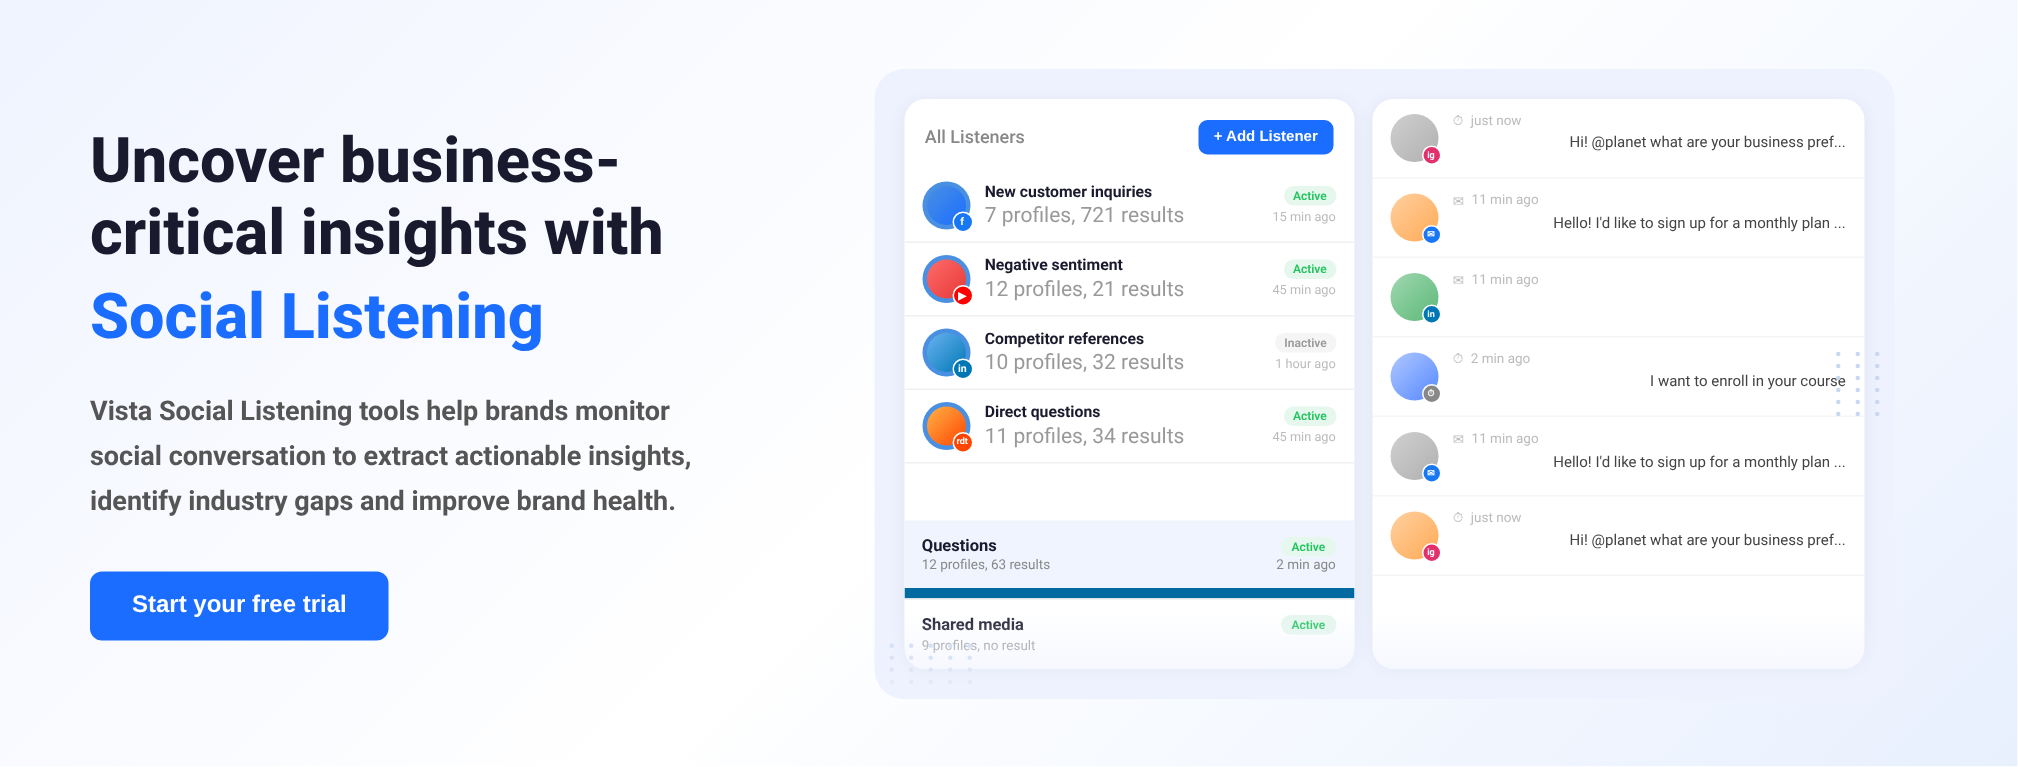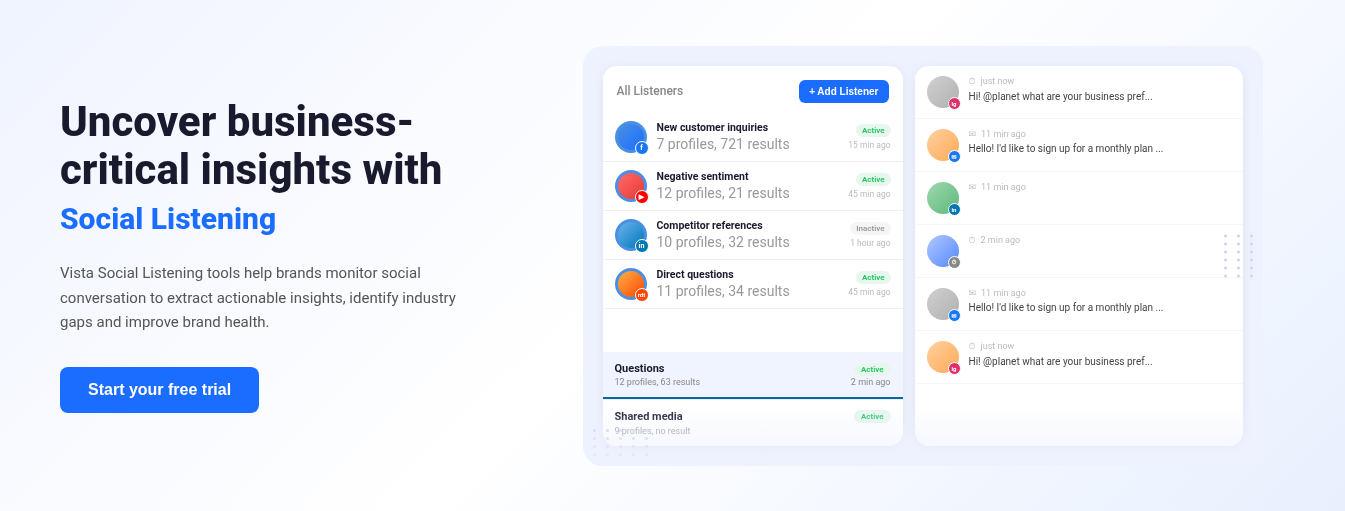--- a/index.html
+++ b/index.html
@@ -31,33 +31,34 @@
     .headline {
       font-size: 42px;
       font-weight: 800;
       color: #1a1a2e;
       line-height: 1.15;
       margin-bottom: 8px;
     }
 
     .headline-blue {
       color: #1a6dff;
-      font-size: 30px;
+      font-size: 42px;
       font-weight: 800;
       line-height: 1.15;
       display: block;
       margin-bottom: 24px;
     }
 
     .description {
-      font-size: 15px;
+      font-size: 18px;
       color: #555;
       line-height: 1.65;
       margin-bottom: 32px;
       max-width: 420px;
+      font-weight: bold;
     }
 
     .cta-button {
       background: #1a6dff;
       color: #fff;
       border: none;
       border-radius: 8px;
       padding: 14px 28px;
       font-size: 16px;
       font-weight: 600;
@@ -219,21 +220,21 @@
     .time-ago {
       font-size: 8.5px;
       color: #bbb;
       text-align: right;
     }
 
     
     .active-section {
       background: #f0f4ff;
       padding: 10px 12px;
-      border-bottom: 2px solid #0369a1;
+      border-bottom: 7px solid #0369a1;
     }
 
     .active-section-title {
       font-size: 11px;
       font-weight: 700;
       color: #1a1a2e;
       margin-bottom: 2px;
     }
 
     .active-section-meta {
@@ -346,20 +347,21 @@
 
     .msg-time {
       font-size: 9px;
       color: #bbb;
     }
 
     .msg-text {
       font-size: 10px;
       color: #444;
       line-height: 1.4;
+      text-align: right;
     }
 
     
     .dot-grid {
       position: absolute;
       display: grid;
       grid-template-columns: repeat(5, 8px);
       gap: 5px;
     }
 
@@ -597,20 +599,21 @@
           <div class="message-item">
             <div class="msg-avatar">
               <div class="msg-avatar-inner blue2"></div>
               <div class="msg-avatar-badge" style="background:#888;">⏱</div>
             </div>
             <div class="msg-content">
               <div class="msg-time-row">
                 <span class="msg-time-icon">⏱</span>
                 <span class="msg-time">2 min ago</span>
               </div>
+              <div class="msg-text">I want to enroll in your course</div>
             </div>
           </div>
 
           <div class="message-item">
             <div class="msg-avatar">
               <div class="msg-avatar-inner gray"></div>
               <div class="msg-avatar-badge" style="background:#1877f2;">✉</div>
             </div>
             <div class="msg-content">
               <div class="msg-time-row">

